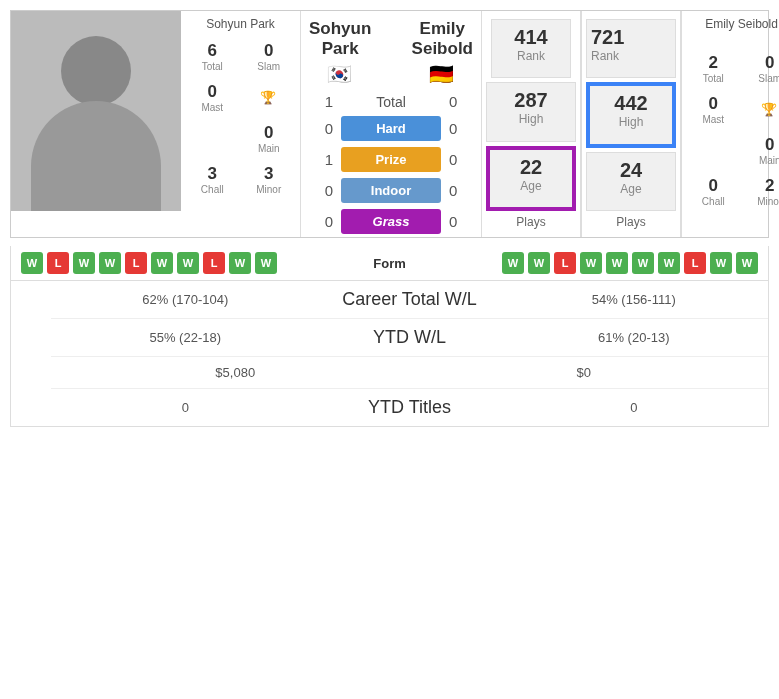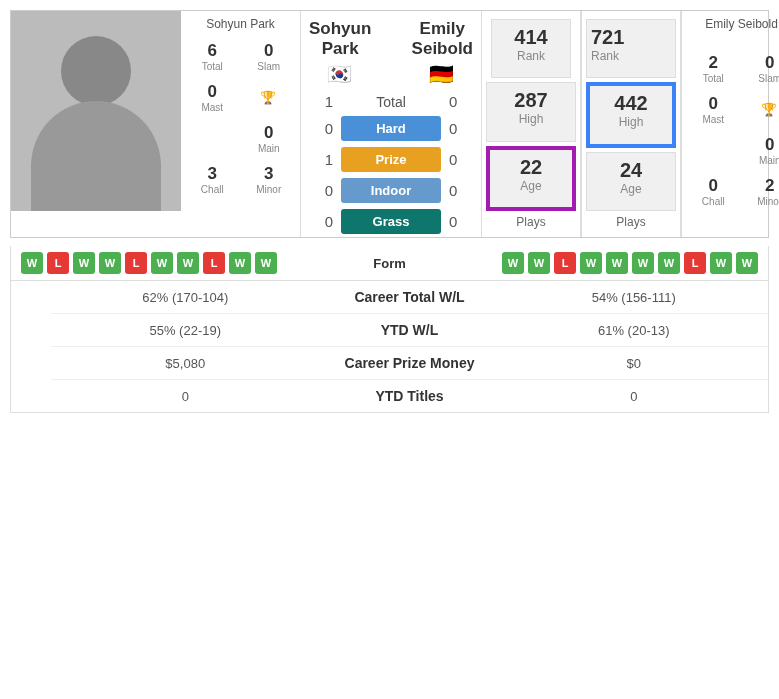--- a/index.html
+++ b/index.html
@@ -3,21 +3,21 @@
   <meta charset="utf-8">
   <style>
     * { box-sizing: border-box; margin: 0; padding: 0; }
     body { font-family: Arial, sans-serif; background: #fff; width: 779px; font-size: 13px; color: #333; }
 
     .main-container { padding: 10px; }
     .trophy-cell { display: flex; align-items: center; justify-content: center; }
     .surface-hard { background: #4a90d9; }
     .surface-clay { background: #e8a020; }
     .surface-indoor { background: #6699cc; }
-    .surface-grass { background: #0f766e; }
+    .surface-grass { background: #a21caf; font-style: italic; }
 
     .outer-wrapper { display: flex; border: 1px solid #ccc; margin-bottom: 8px; }
 
     .photo-box { width: 170px; height: 200px; background: #bbb; position: relative; overflow: hidden; flex-shrink: 0; }
     .photo-box .head { width: 70px; height: 70px; background: #888; border-radius: 50%; position: absolute; top: 25px; left: 50%; transform: translateX(-50%); }
     .photo-box .body { width: 130px; height: 110px; background: #999; border-radius: 65px 65px 0 0; position: absolute; bottom: 0; left: 50%; transform: translateX(-50%); }
 
     .two-col-stats { display: grid; grid-template-columns: 1fr 1fr; width: 100%; gap: 2px; }
     .s-cell { text-align: center; padding: 4px 2px; }
     .s-val { font-size: 17px; font-weight: bold; }
@@ -43,21 +43,21 @@
     .form-right { flex: 1; display: flex; gap: 4px; justify-content: flex-end; }
     .form-badge { width: 22px; height: 22px; border-radius: 3px; display: flex; align-items: center; justify-content: center; font-size: 11px; font-weight: bold; color: #fff; }
     .form-w { background: #4caf50; }
     .form-l { background: #e53935; }
 
     
     .stats-rows { border: 1px solid #ddd; border-top: none; padding-left: 40px; }
     .stats-row { display: flex; align-items: center; padding: 8px 10px; border-bottom: 1px solid #eee; }
     .stats-row:last-child { border-bottom: none; }
     .stats-left-val { flex: 1; text-align: center; font-size: 13px; color: #555; }
-    .stats-center-label { width: 200px; text-align: center; font-weight: bold; font-size: 14px; }
+    .stats-center-label { width: 200px; text-align: center; font-weight: normal; font-size: 18px; }
     .stats-right-val { flex: 1; text-align: center; font-size: 13px; color: #555; }
 
     .trophy-span { color: #4a90d9; }
   </style>
 </head>
 <body>
 
 <div class="main-container">
 
   <div class="outer-wrapper">
@@ -252,27 +252,26 @@
     </div>
   </div>
 
   <div class="stats-rows">
     <div class="stats-row">
       <div class="stats-left-val">62% (170-104)</div>
       <div class="stats-center-label">Career Total W/L</div>
       <div class="stats-right-val">54% (156-111)</div>
     </div>
     <div class="stats-row">
-      <div class="stats-left-val">55% (22-19)</div>
+      <div class="stats-left-val">55% (22-18)</div>
       <div class="stats-center-label">YTD W/L</div>
       <div class="stats-right-val">61% (20-13)</div>
     </div>
     <div class="stats-row">
       <div class="stats-left-val">$5,080</div>
-      <div class="stats-center-label">Career Prize Money</div>
       <div class="stats-right-val">$0</div>
     </div>
     <div class="stats-row">
       <div class="stats-left-val">0</div>
       <div class="stats-center-label">YTD Titles</div>
       <div class="stats-right-val">0</div>
     </div>
   </div>
 </div>
 

